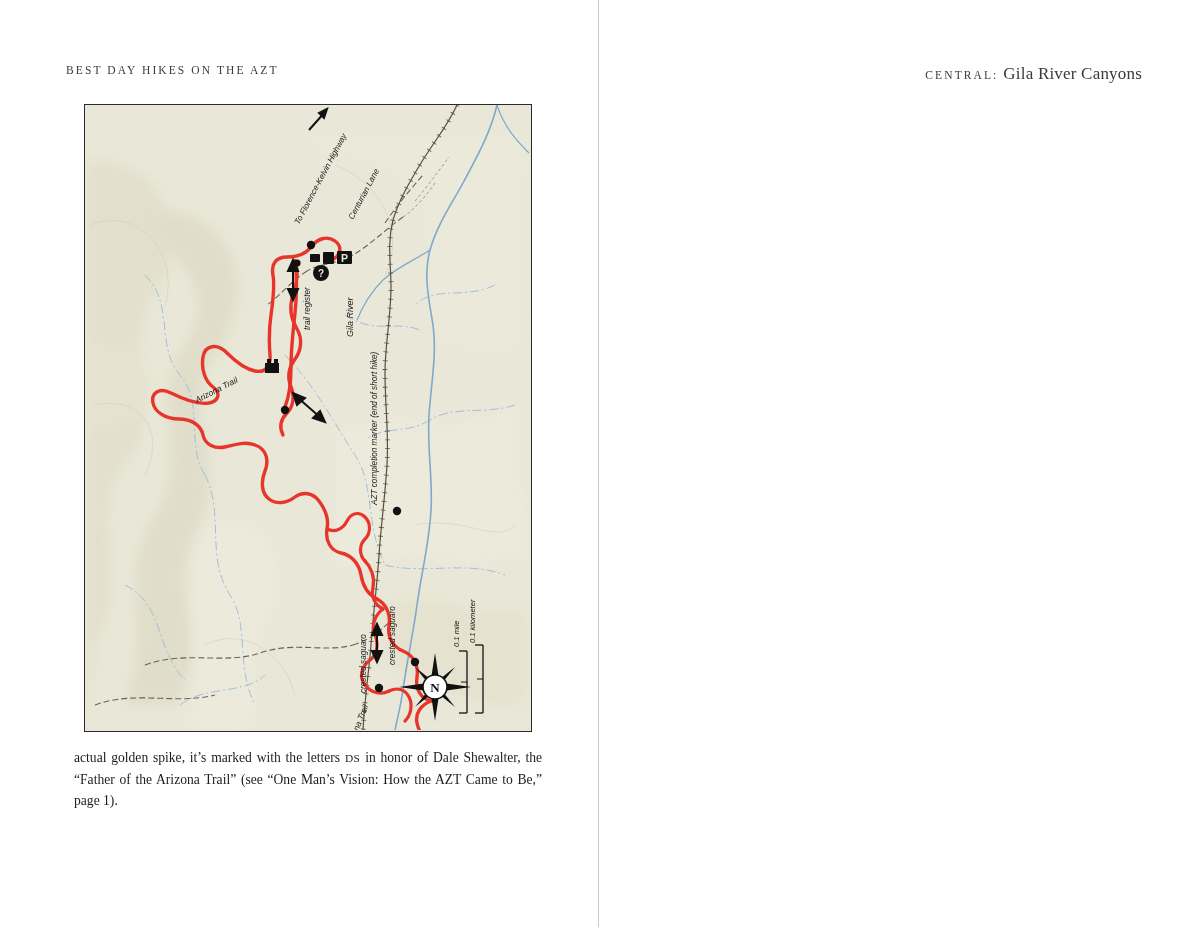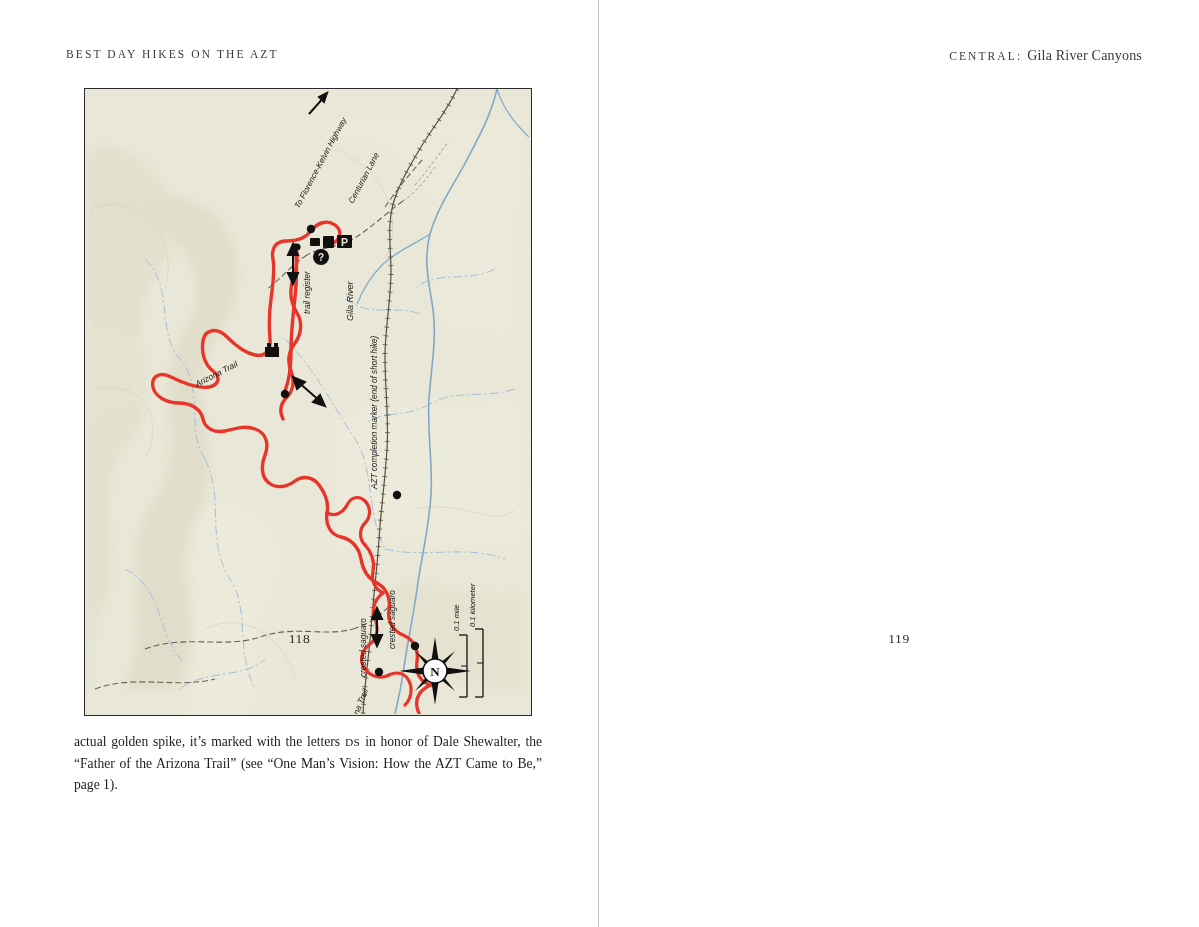--- a/index.html
+++ b/index.html
@@ -18,20 +18,21 @@
   .spread {
     position: absolute;
     inset: 0;
     display: flex;
   }
   .page {
     position: relative;
     height: 695px;
     box-sizing: border-box;
     background: #ffffff;
+    margin-top: 16px;
   }
   .page-left  { width: 599px; }
   .page-right { width: 600px; }
   .gutter {
     position: absolute;
     left: 598px; top: 0;
     width: 1px; height: 927px;
     background: #c9c9c9;
   }
 
@@ -40,21 +41,21 @@
     position: absolute;
     top: 48px;
     font-family: "Liberation Serif", serif;
     font-size: 11.5px;
     letter-spacing: 2.1px;
     color: #3a3a3a;
     white-space: nowrap;
   }
   .rh-left  { left: 66px; }
   .rh-right { right: 57px; text-align: right; }
-  .rh-small { letter-spacing: 0.2px; font-size: 14px; }
+  .rh-small { letter-spacing: 0.2px; font-size: 17px; }
 
   
   .folio {
     position: absolute;
     bottom: 48px;
     width: 100%;
     text-align: center;
     font-size: 13.5px;
     color: #2b2b2b;
     letter-spacing: 0.6px;
@@ -305,31 +306,25 @@
           <circle cx="0" cy="0" r="12" fill="#fff" stroke="#111" stroke-width="1.6"></circle>
           <text x="0" y="5" font-family="Liberation Serif, serif" font-size="13" font-weight="bold" fill="#111" text-anchor="middle">N</text>
         </g>
       </svg>
     </div>
 
     <div class="body-col left-text">
         <p class="noindent"><span>actual golden spike, it’s marked with the letters </span><span class="sc">DS</span><span> in honor of Dale Shewalter, the “Father of the Arizona Trail” (see “One Man’s Vision: How the AZT Came to Be,” page 1).</span></p>
       </div>
 
-    <div class="folio">
-      <span class="folio-l">118</span>
-    </div>
   </div>
 
   <div class="gutter"></div>
 
   <div class="page page-right">
 
     <div class="running-head rh-right">
       <span>CENTRAL:</span>
       <span class="rh-small">Gila River Canyons</span>
     </div>
 
-    <div class="folio">
-      <span class="folio-r">119</span>
-    </div>
   </div>
 </div>
 
 </body></html>

